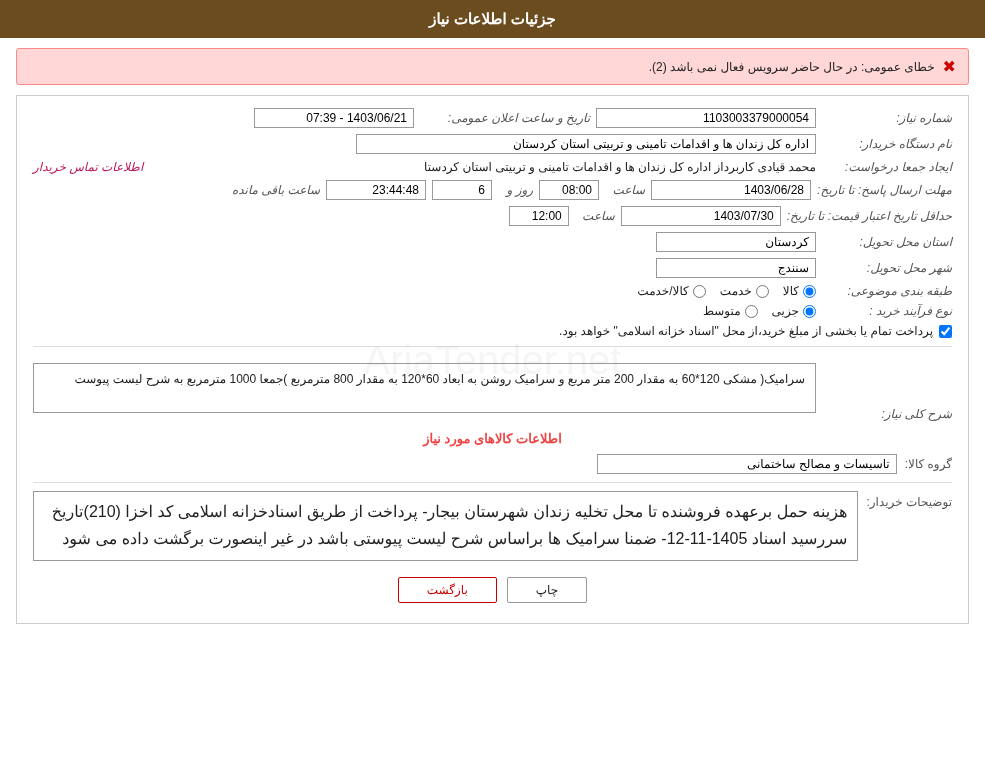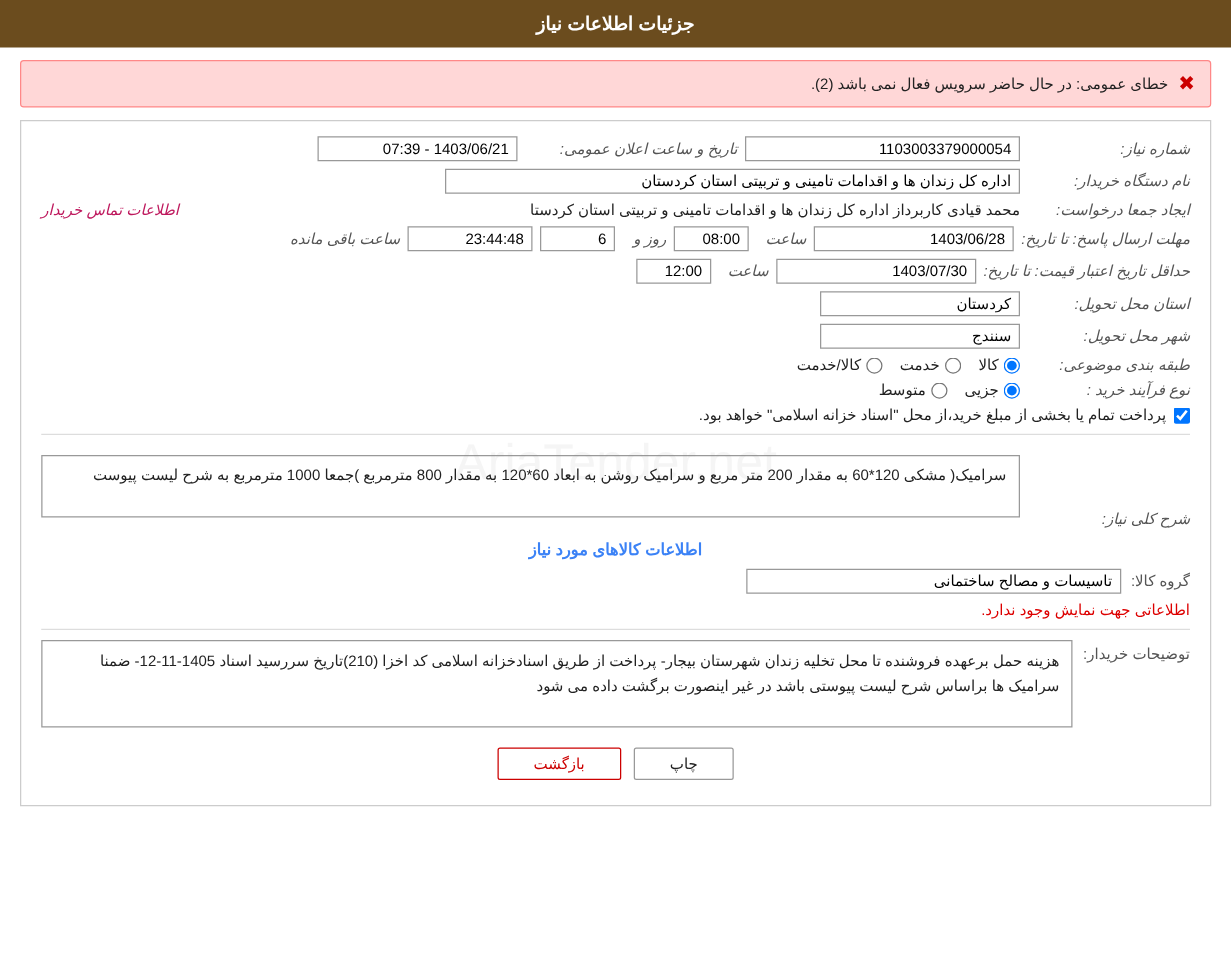--- a/index.html
+++ b/index.html
@@ -117,21 +117,21 @@
       line-height: 1.6;
       background: #fff;
       min-height: 50px;
     }
     
     .section-title {
       text-align: center;
       font-weight: bold;
       font-size: 13px;
       margin: 10px 0 8px;
-      color: #3b82f6;
+      color: #ef4444;
     }
     
     .group-row {
       display: flex;
       align-items: center;
       gap: 8px;
       margin-bottom: 6px;
       direction: rtl;
     }
     .group-label {
@@ -157,21 +157,21 @@
     .buyer-notes-label {
       font-size: 12px;
       color: #555;
       white-space: nowrap;
       padding-top: 4px;
       text-align: right;
     }
     .buyer-notes-box {
       border: 1px solid #999;
       padding: 6px 10px;
-      font-size: 12px;
+      font-size: 16px;
       direction: rtl;
       line-height: 1.7;
       background: #fff;
       flex: 1;
       min-height: 70px;
     }
     
     .button-row {
       display: flex;
       justify-content: center;
@@ -327,21 +327,20 @@
       </div>
     </div>
 
     <div class="section-title">اطلاعات کالاهای مورد نیاز</div>
 
     <div class="group-row">
       <span class="group-label">گروه کالا:</span>
       <input class="input-field" style="width: 300px;" type="text" readonly="" value="تاسیسات و مصالح ساختمانی">
     </div>
 
-    <div class="info-notice">اطلاعاتی جهت نمایش وجود ندارد.</div>
 
     <hr class="divider-line">
 
     <div class="buyer-notes-wrapper">
       <span class="buyer-notes-label">توضیحات خریدار:</span>
       <div class="buyer-notes-box">
         <span>هزینه حمل برعهده فروشنده  تا محل  تخلیه  زندان  شهرستان بیجار- پرداخت از طریق اسنادخزانه اسلامی کد اخزا (210)تاریخ سررسید اسناد 1405-11-12- ضمنا سرامیک ها براساس شرح لیست پیوستی باشد در غیر اینصورت برگشت  داده می شود</span>
       </div>
     </div>
 

